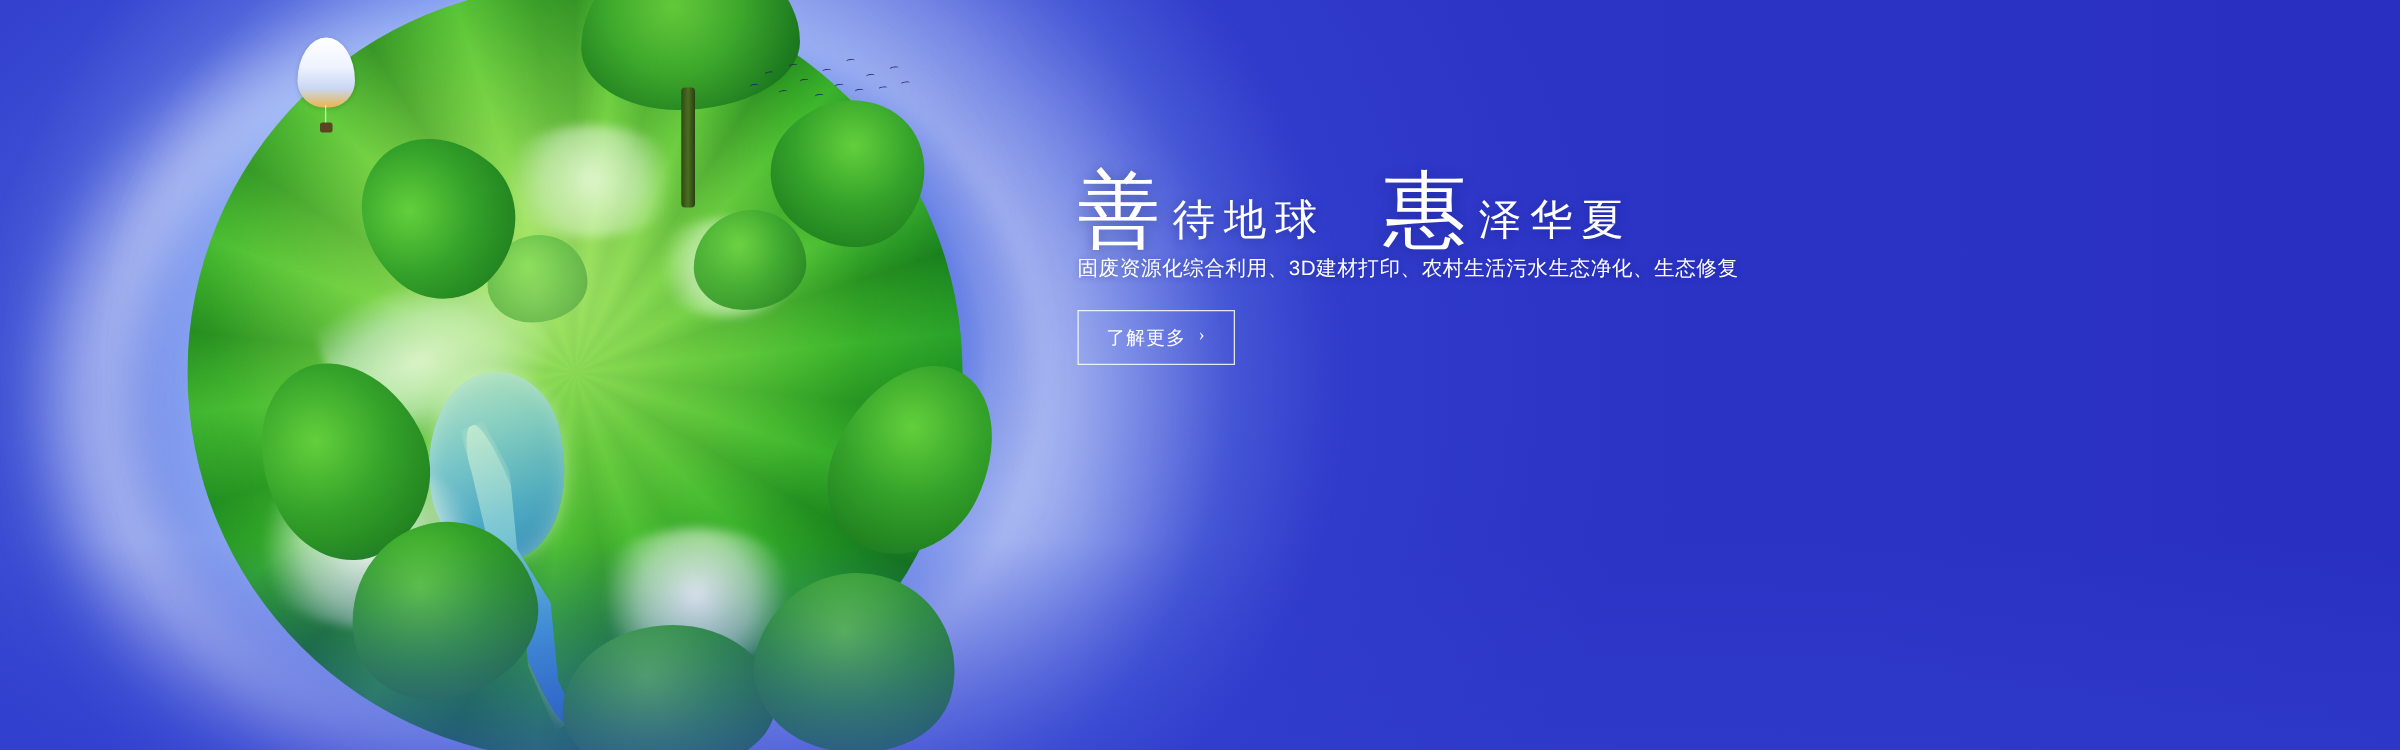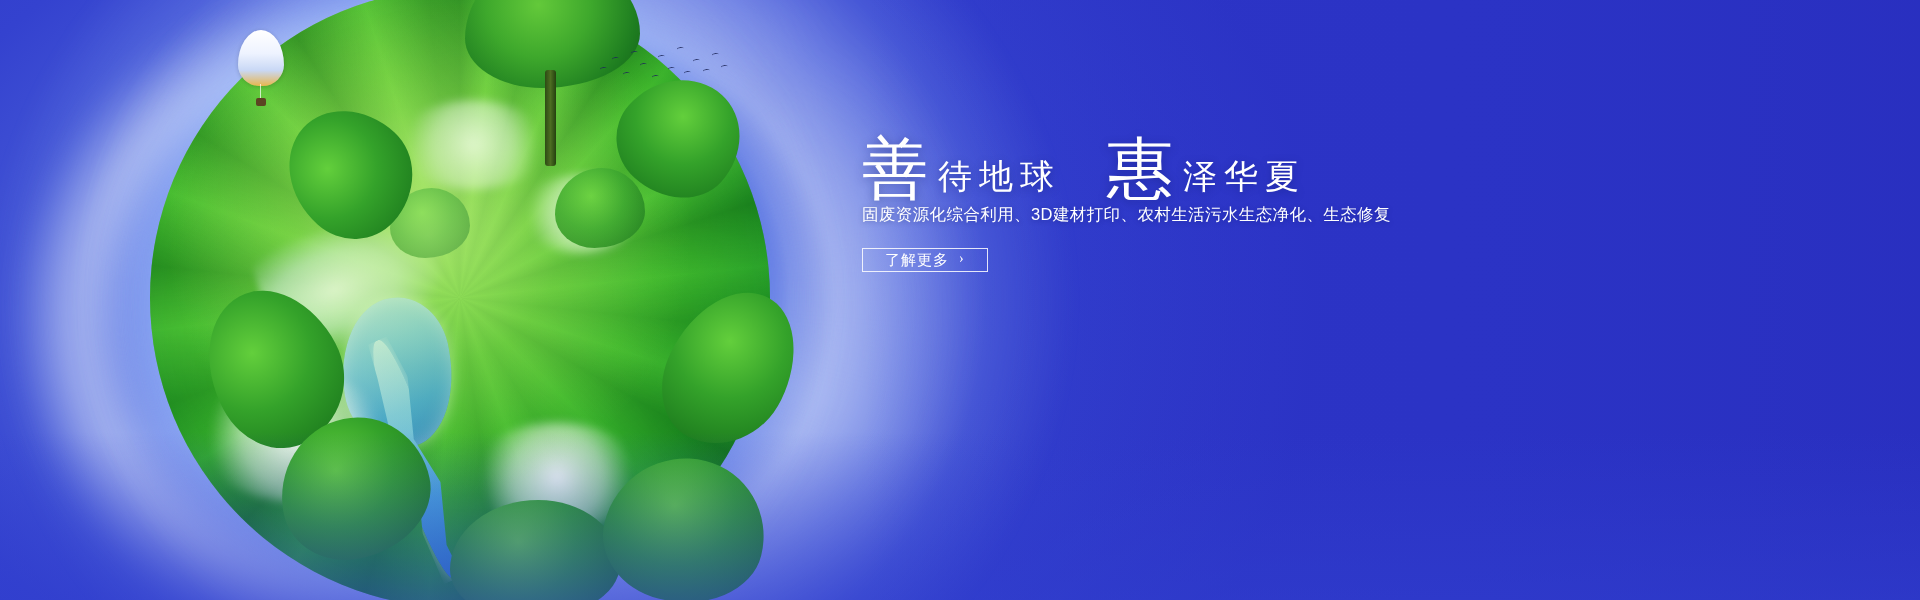--- a/index.html
+++ b/index.html
@@ -281,21 +281,21 @@
     white-space:nowrap;
     margin-bottom:22px;
     text-shadow:0 1px 5px rgba(10,20,90,.35);
   }
 
   .cta {
     display:inline-flex;
     align-items:center;
     justify-content:center;
     gap:10px;
-    height:24px;
+    height:44px;
     padding:0 22px;
     border:1px solid rgba(255,255,255,.85);
     background:transparent;
     color:#fff;
     font-size:15px;
     letter-spacing:1px;
     font-family:Liberation Serif, serif;
     cursor:pointer;
     white-space:nowrap;
   }

